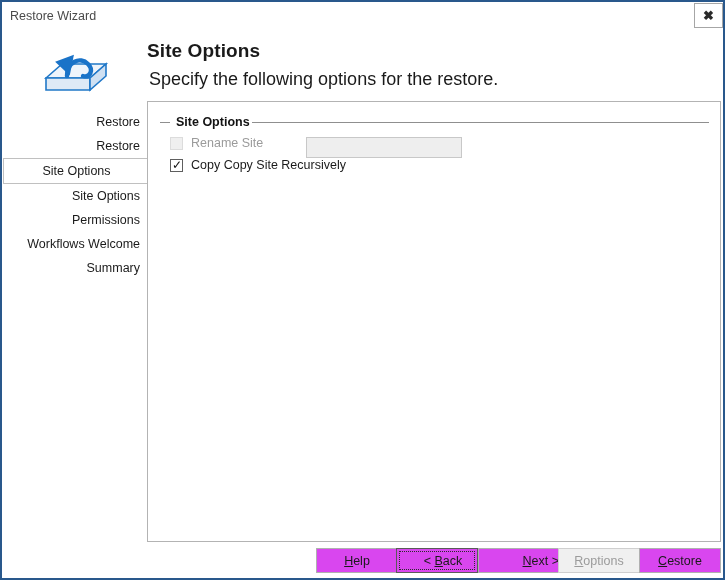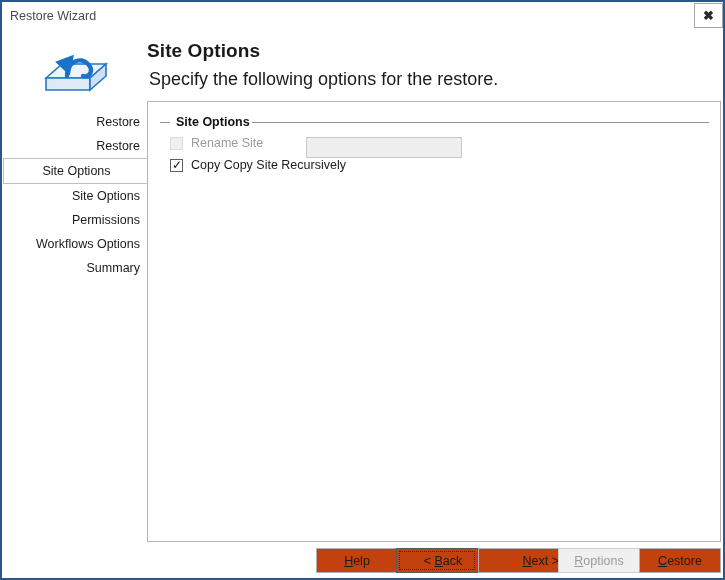--- a/index.html
+++ b/index.html
@@ -226,21 +226,21 @@
     width: 721px;
     height: 30px;
   }
   .btn {
     position: absolute;
     top: 0;
     width: 82px;
     height: 25px;
     box-sizing: border-box;
     border: 1px solid #b0b0b0;
-    background: #c2410c;
+    background: #d946ef;
     font-family: "Liberation Sans", sans-serif;
     font-size: 12.5px;
     color: #1a1a1a;
     cursor: pointer;
     padding: 0;
     display: flex;
     align-items: center;
     justify-content: center;
   }
   .btn.focused {
@@ -293,21 +293,21 @@
 
   <div id="page-title">Site Options</div>
   <div id="page-subtitle">Specify the following options for the restore.</div>
 
   <div id="sidebar">
     <div class="step">Restore</div>
     <div class="step">Restore</div>
     <div class="step selected">Site Options</div>
     <div class="step">Site Options</div>
     <div class="step">Permissions</div>
-    <div class="step">Workflows Options</div>
+    <div class="step">Workflows Welcome</div>
     <div class="step">Summary</div>
   </div>
 
   <div id="content-panel">
     <div id="groupbox">
       <div class="gb-line-left"></div>
       <div class="gb-line-right"></div>
       <div class="gb-legend">Site Options</div>
 
       <div class="row" id="row-rename">

